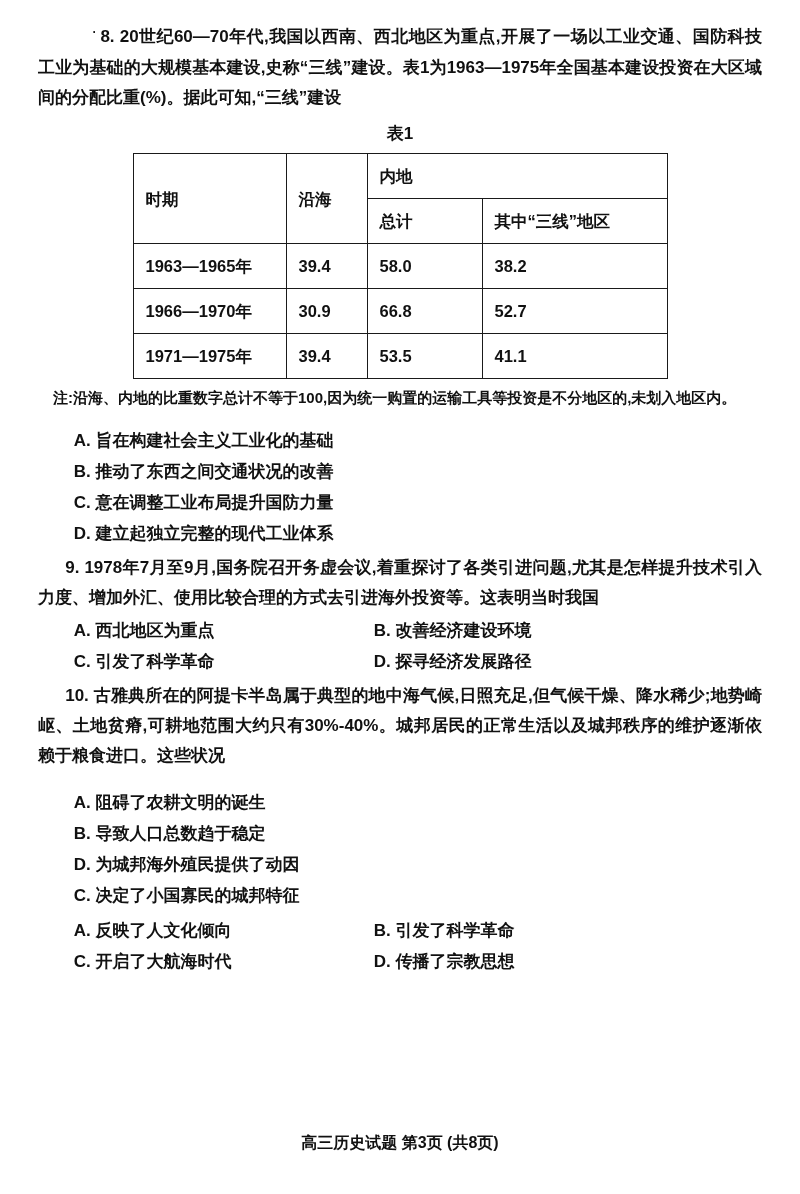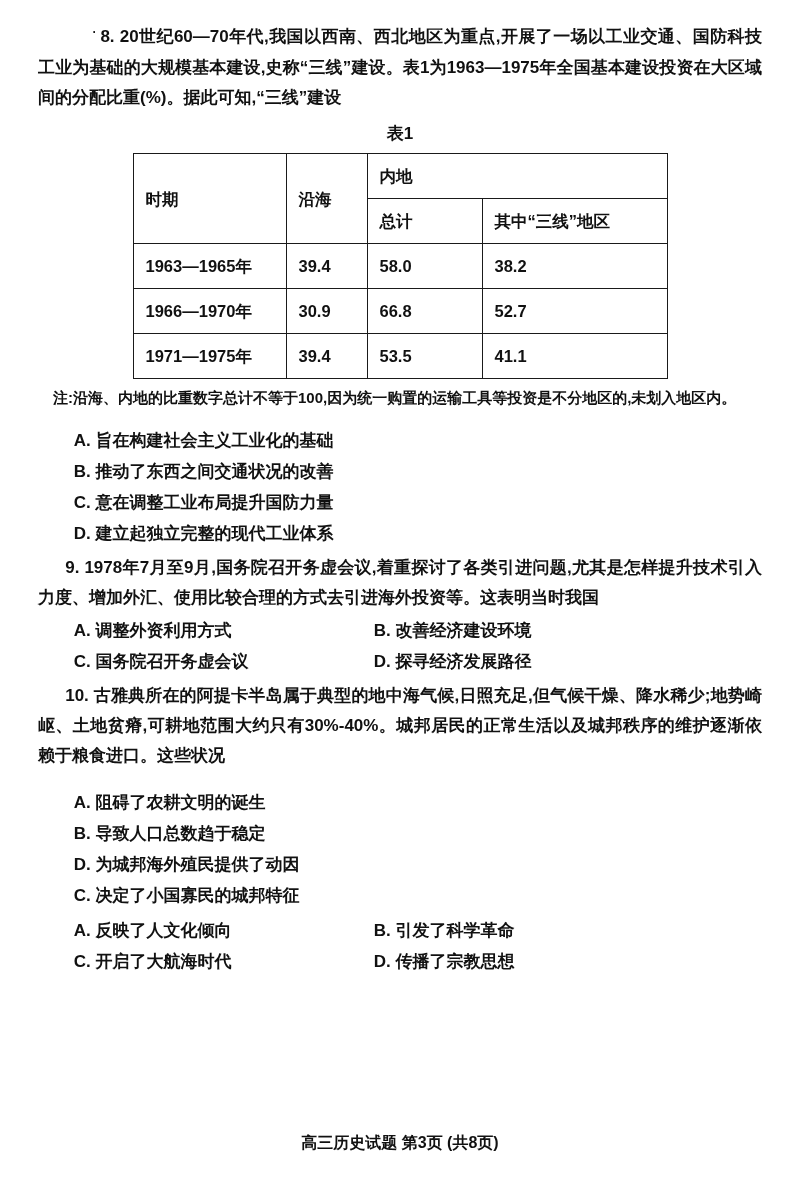--- a/index.html
+++ b/index.html
@@ -122,23 +122,23 @@
     <div class="opt">A. 旨在构建社会主义工业化的基础</div>
     <div class="opt">B. 推动了东西之间交通状况的改善</div>
     <div class="opt">C. 意在调整工业布局提升国防力量</div>
     <div class="opt">D. 建立起独立完整的现代工业体系</div>
   </div>
 </div>
 
 <div class="question-block">
   <p class="stem">9. 1978年7月至9月,国务院召开务虚会议,着重探讨了各类引进问题,尤其是怎样提升技术引入力度、增加外汇、使用比较合理的方式去引进海外投资等。这表明当时我国</p>
   <div class="opts2">
-    <div class="opt">A. 调整外资利用方式</div>
+    <div class="opt">A. 西北地区为重点</div>
     <div class="opt">B. 改善经济建设环境</div>
-    <div class="opt">C. 国务院召开务虚会议</div>
+    <div class="opt">C. 引发了科学革命</div>
     <div class="opt">D. 探寻经济发展路径</div>
   </div>
 </div>
 
 <div class="question-block">
   <p class="stem">10. 古雅典所在的阿提卡半岛属于典型的地中海气候,日照充足,但气候干燥、降水稀少;地势崎岖、土地贫瘠,可耕地范围大约只有30%-40%。城邦居民的正常生活以及城邦秩序的维护逐渐依赖于粮食进口。这些状况</p>
   <div class="opts">
     <div class="opt">A. 阻碍了农耕文明的诞生</div>
     <div class="opt">B. 导致人口总数趋于稳定</div>
     <div class="opt">D. 为城邦海外殖民提供了动因</div>

